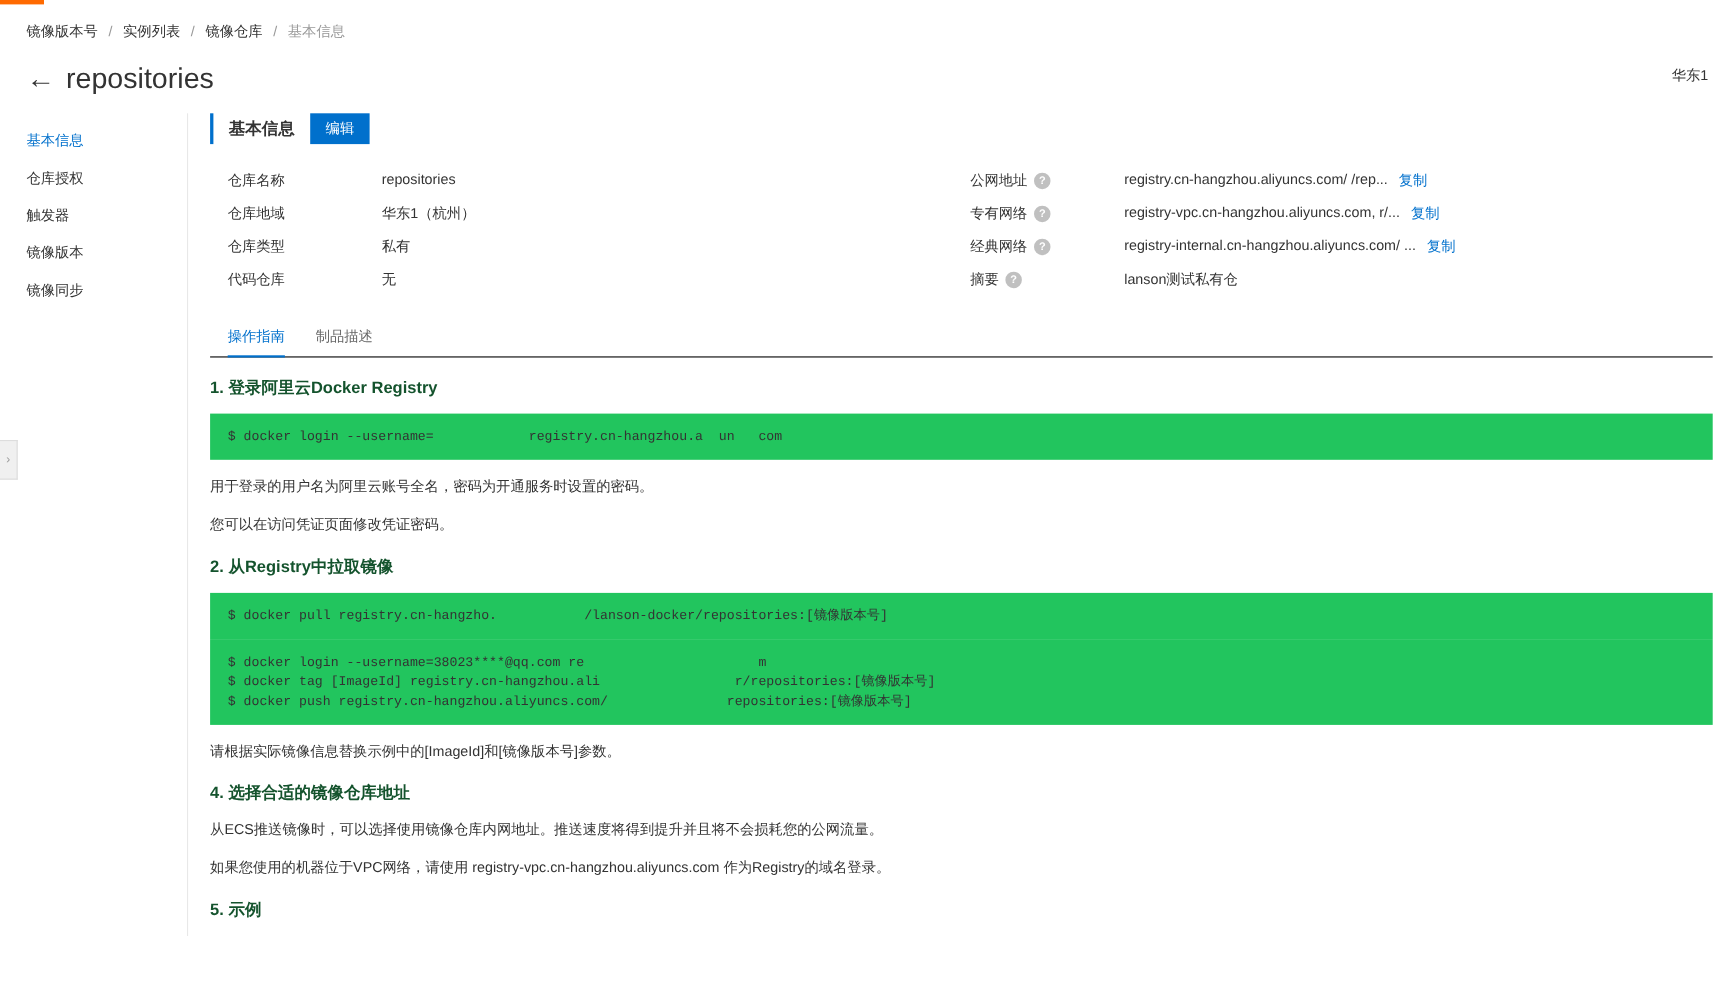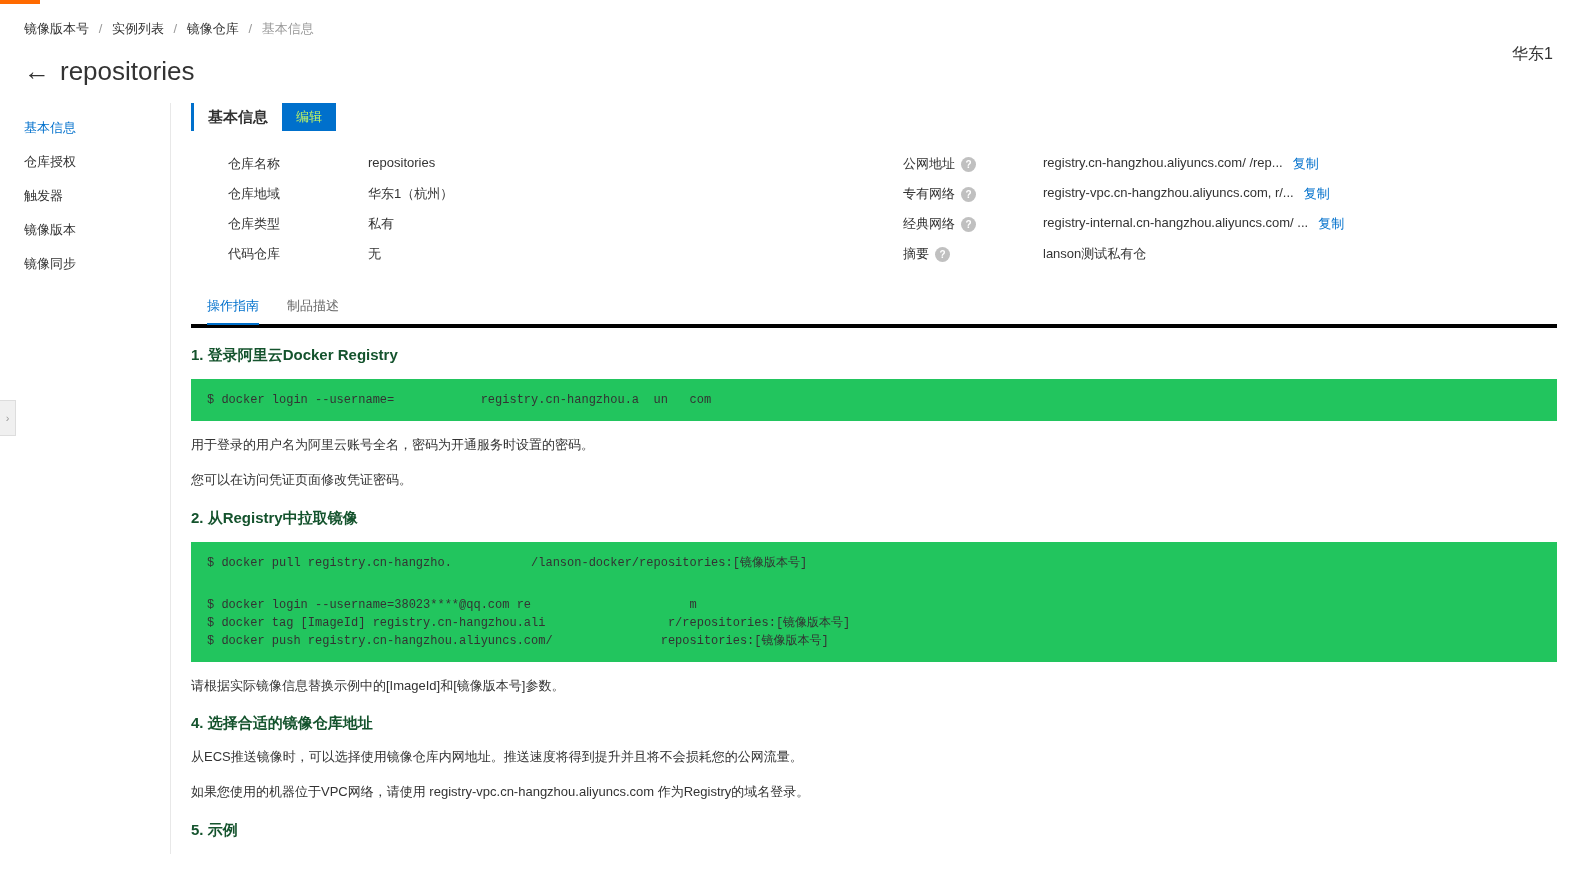--- a/index.html
+++ b/index.html
@@ -44,23 +44,23 @@
       cursor: pointer;
       font-weight: 300;
     }
     .page-title {
       font-size: 26px;
       font-weight: 400;
     }
     .region-tag {
       position: absolute;
       right: 24px;
-      top: 44px;
-      color: #333;
-      font-size: 16px;
+      top: 60px;
+      color: #333;
+      font-size: 13px;
     }
     .container {
       display: flex;
       padding: 0 20px;
     }
     .sidebar {
       width: 150px;
       padding-top: 8px;
     }
     .sidebar-item {
@@ -84,21 +84,21 @@
       padding-left: 14px;
       margin-bottom: 18px;
     }
     .section-title {
       font-size: 15px;
       font-weight: 600;
       margin-right: 14px;
     }
     .btn-edit {
       background: #0070cc;
-      color: #bef264;
+      color: #ffffff;
       border: none;
       padding: 5px 14px;
       font-size: 13px;
       cursor: pointer;
     }
     .info-grid {
       display: flex;
       padding-left: 16px;
       margin-bottom: 20px;
     }
@@ -108,21 +108,20 @@
     .info-row {
       display: flex;
       padding: 6px 0;
       font-size: 13px;
     }
     .info-label {
       width: 140px;
       color: #333;
       display: flex;
       align-items: center;
-      margin-left: 21px;
     }
     .info-value {
       flex: 1;
       color: #333;
     }
     .info-value-addr {
       color: #333;
       max-width: 280px;
       overflow: hidden;
       text-overflow: ellipsis;
@@ -142,21 +141,21 @@
       font-weight: bold;
     }
     .copy-link {
       color: #0070cc;
       margin-left: 10px;
       cursor: pointer;
       font-size: 13px;
     }
     .tabs {
       display: flex;
-      border-bottom: 4px solid #000000;
+      border-bottom: 1px solid #000000;
       padding-left: 16px;
       margin-bottom: 9px;
     }
     .tab {
       padding: 8px 0;
       margin-right: 28px;
       cursor: pointer;
       font-size: 13px;
       color: #666;
     }

